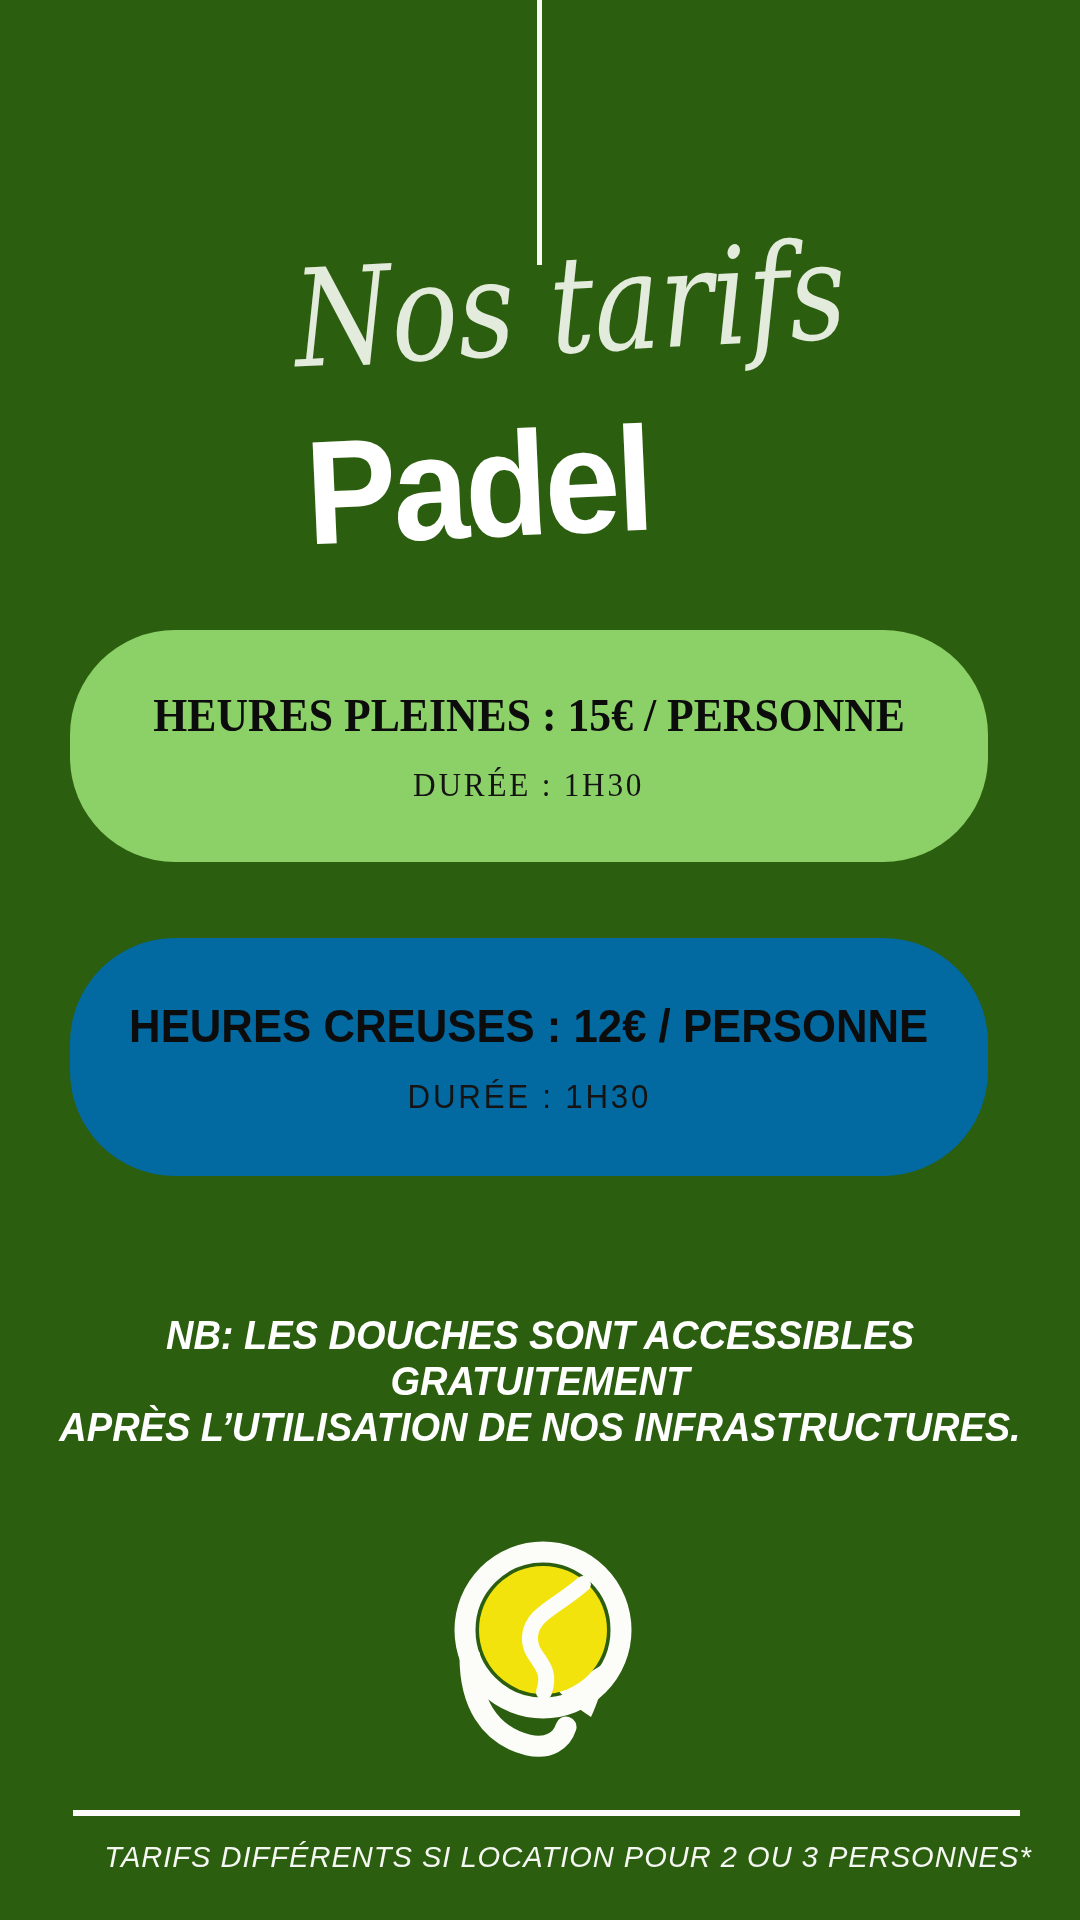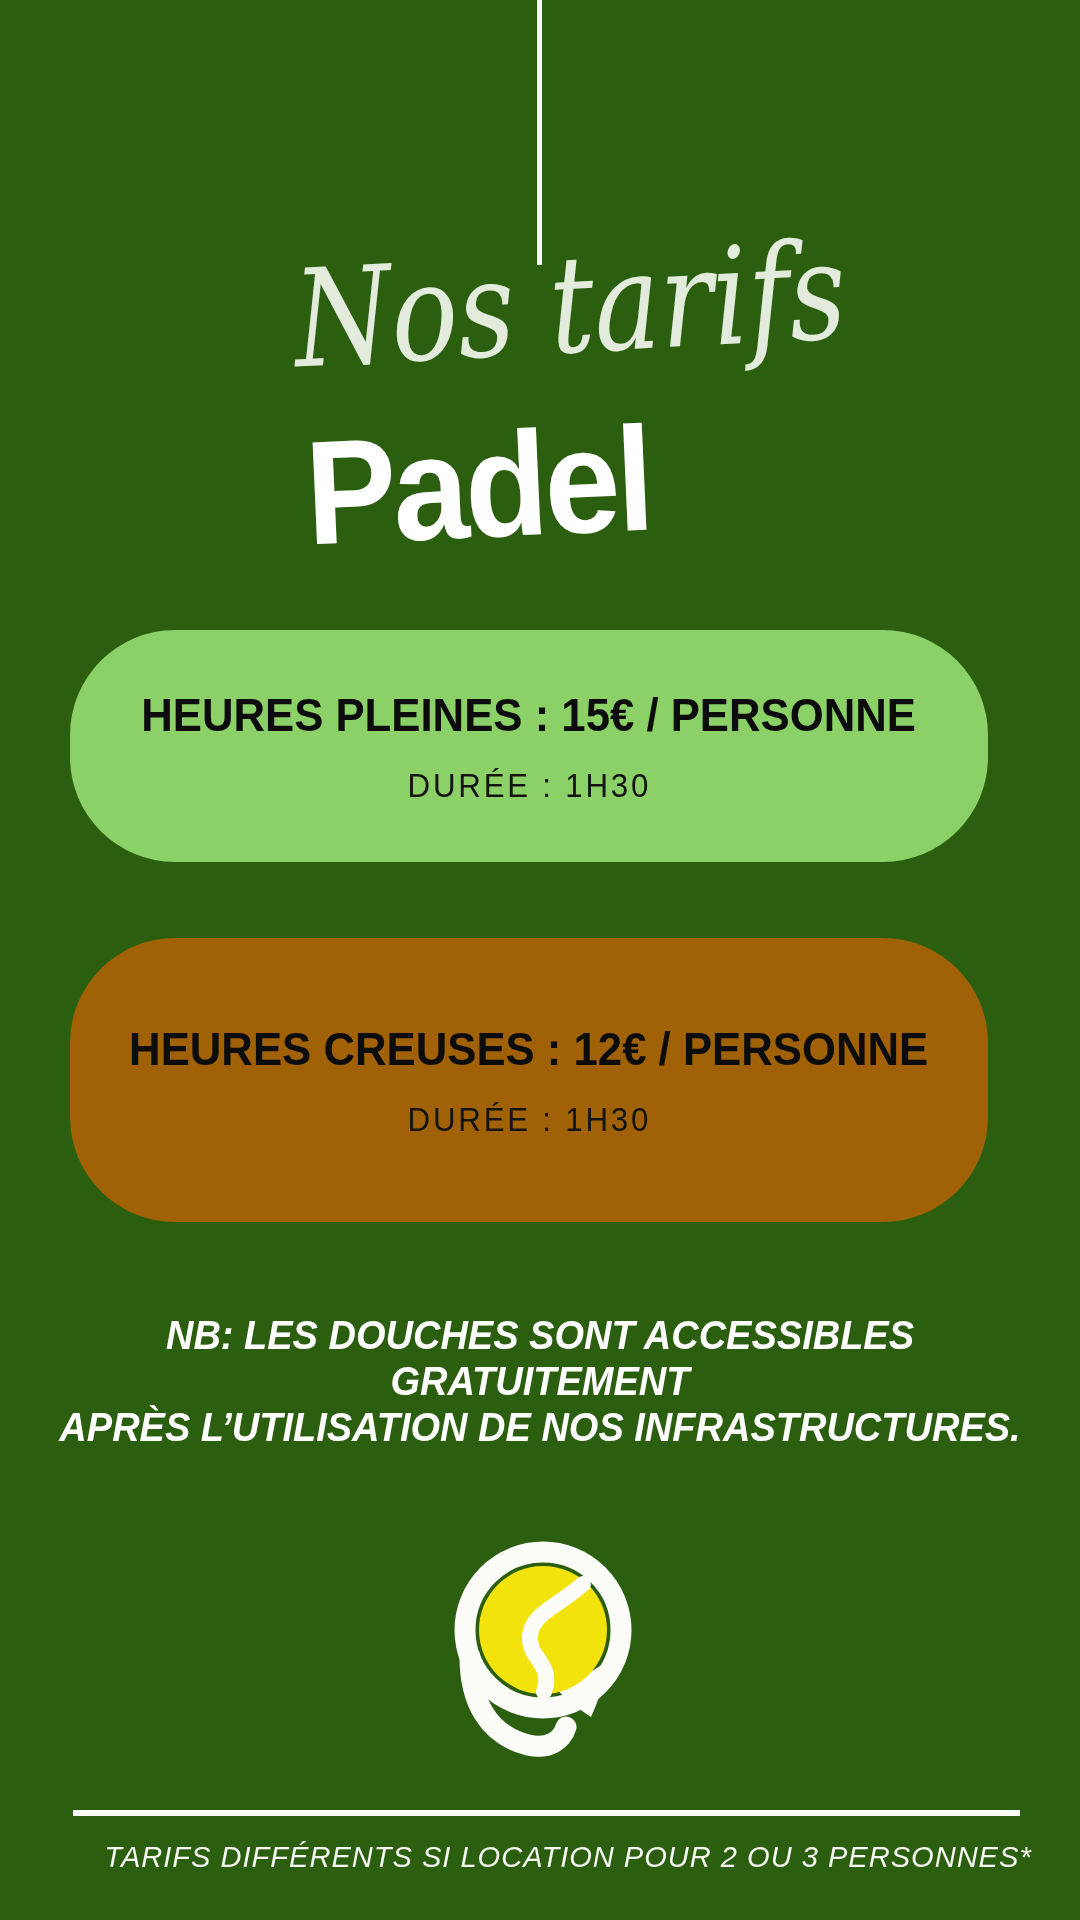--- a/index.html
+++ b/index.html
@@ -24,22 +24,22 @@
     text-align:center; white-space:nowrap;
     font-weight:bold; font-size:148px; line-height:1; letter-spacing:-4px;
     color:#FFFFFF;
     transform:translateX(-62px) rotate(-2.5deg) scaleX(0.92);
   }
   .card {
     position:absolute; left:70px; width:918px; border-radius:105px;
     display:flex; flex-direction:column; align-items:center; justify-content:center;
     gap:24px;
   }
-  .card-full  { top:630px; height:232px; background:#8CD168; }
-  .card-off   { top:938px; height:284px; background:#a16207; }
+  .card-full  { top:630px; height:232px; background:#8CD168;font-family:Liberation Serif, serif; }
+  .card-off   { top:938px; height:238px; background:#0369a1; }
   .card-title {
     font-weight:bold; font-size:47px; color:#0C0C0C; white-space:nowrap;
     transform:scaleX(0.93); letter-spacing:0;
   }
   .card-duration {
     font-weight:400; font-size:34px; color:#141414; white-space:nowrap;
     letter-spacing:3px; transform:scaleX(0.92);
   }
   .note {
     position:absolute; top:1312px; left:0; width:100%;

